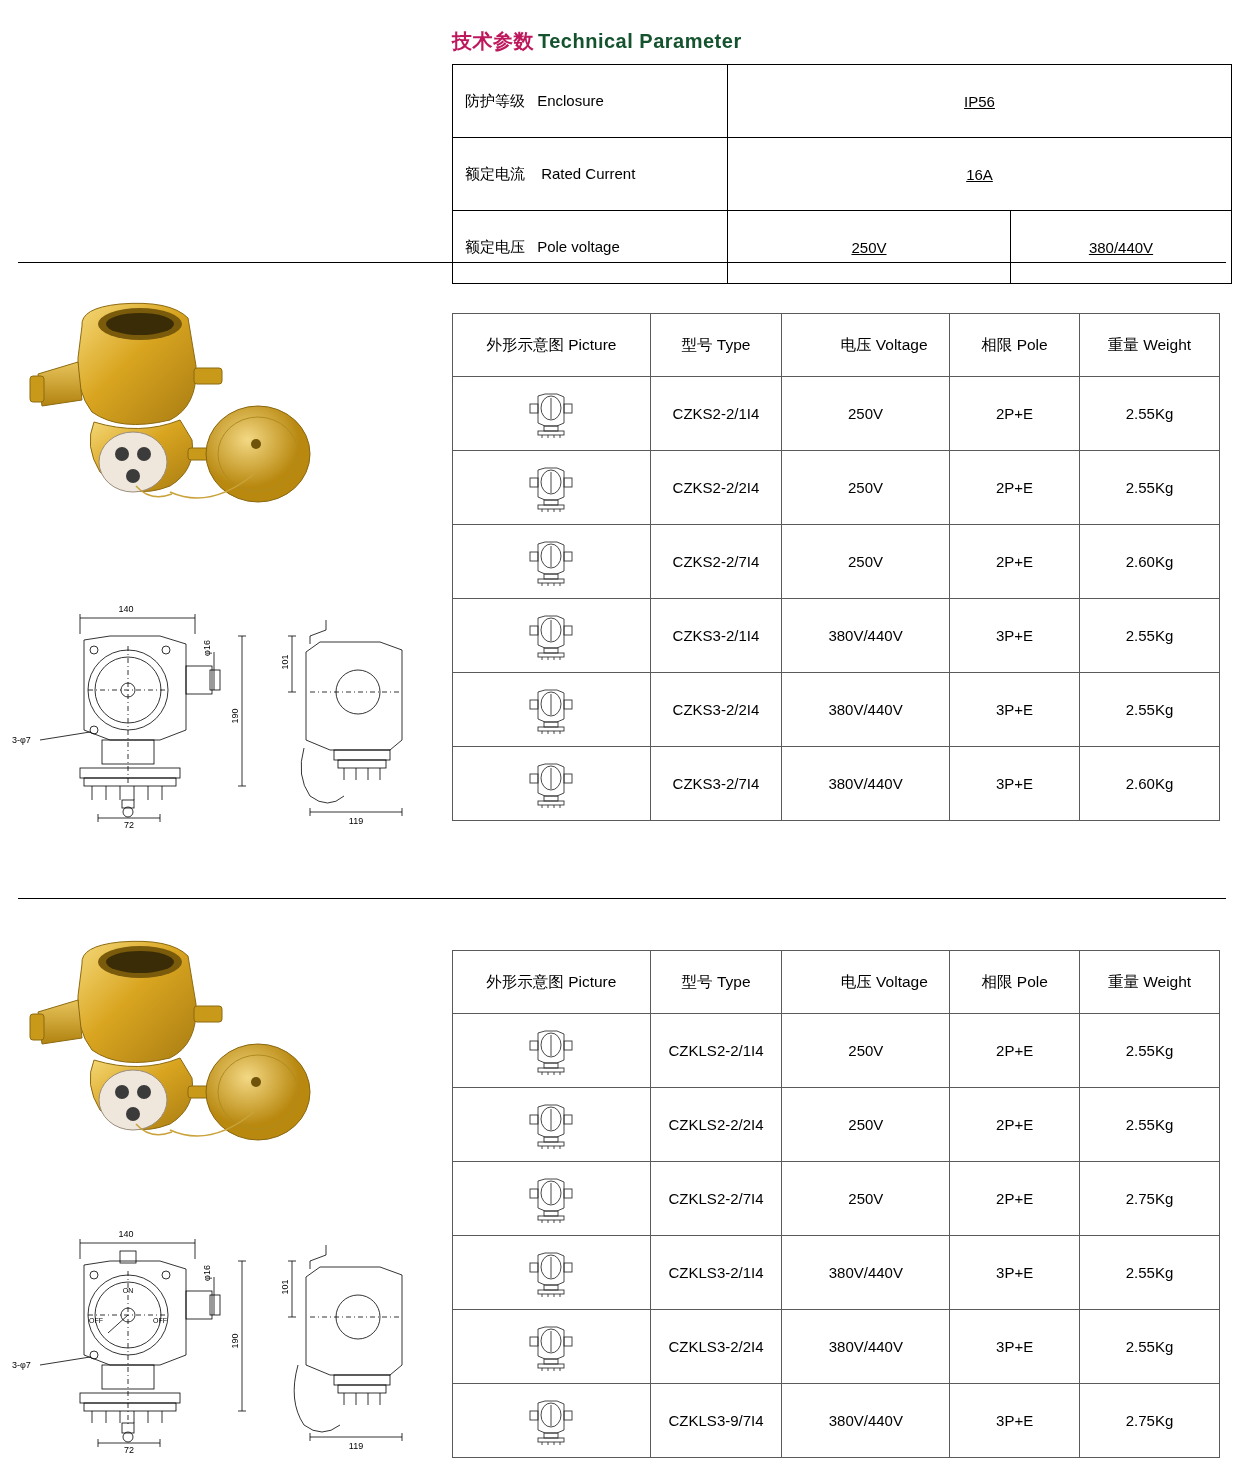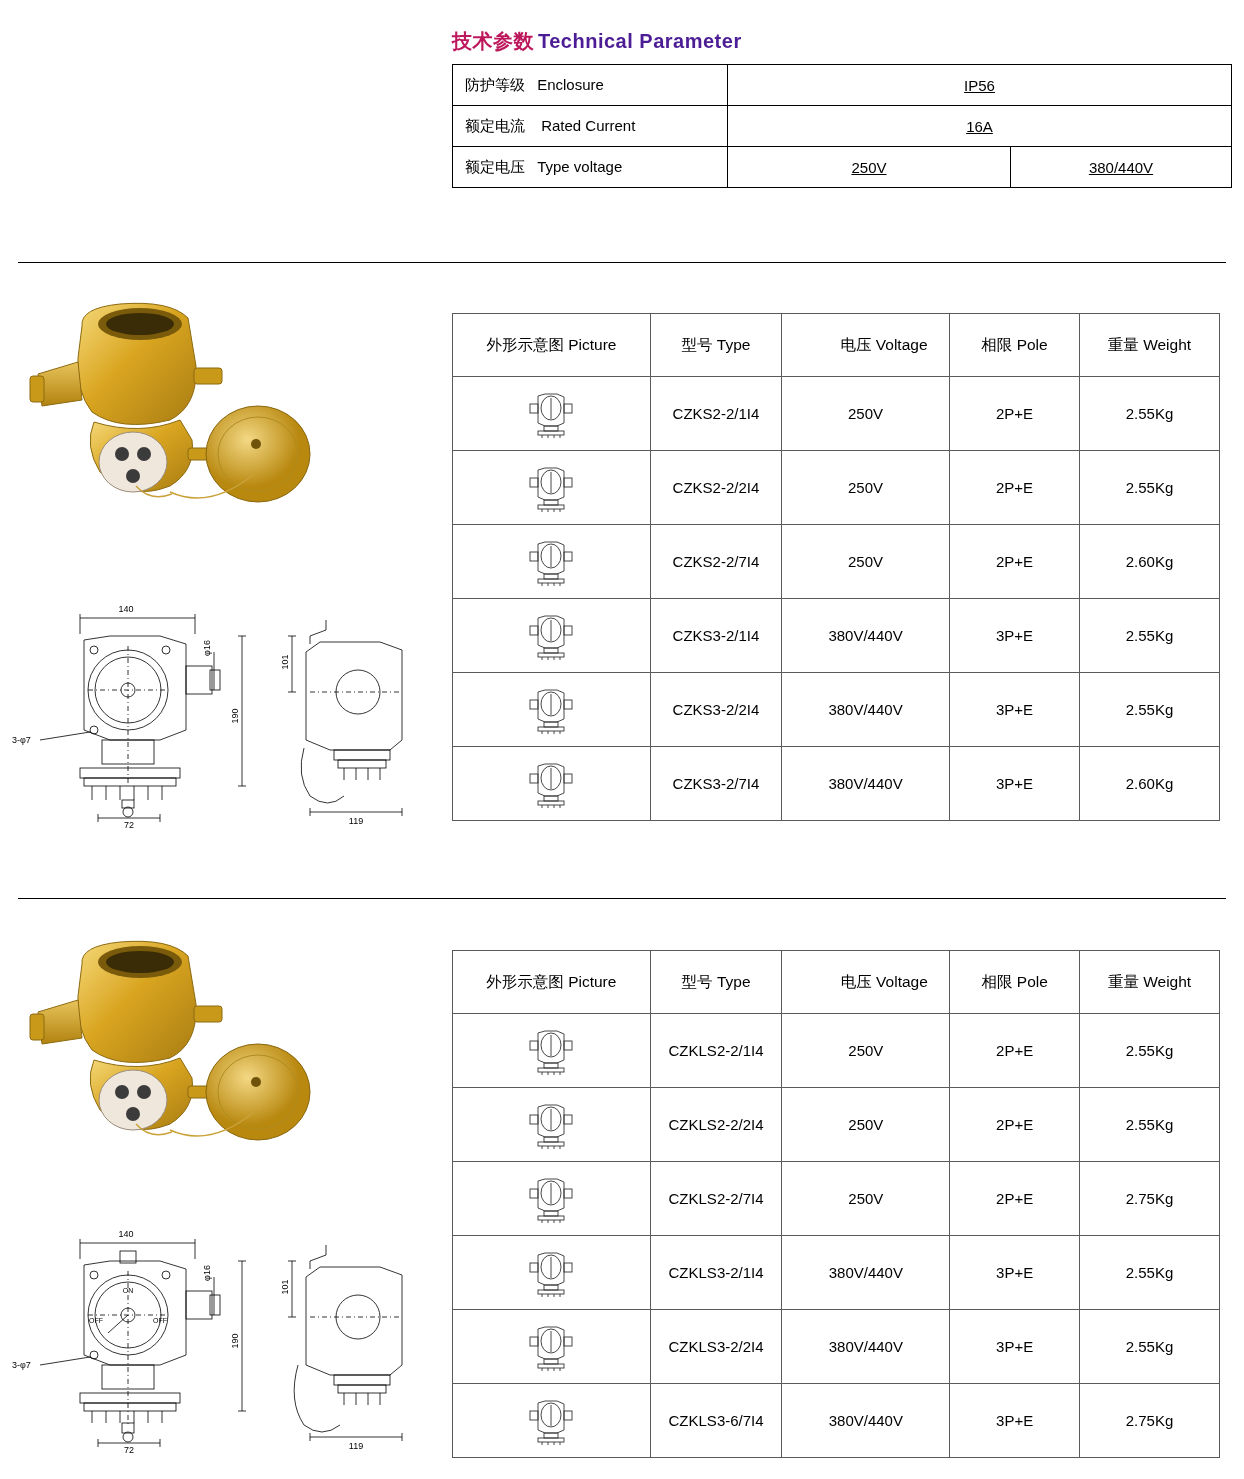--- a/index.html
+++ b/index.html
@@ -21,35 +21,35 @@
     position: absolute;
     left: 452px;
     top: 28px;
     font-size: 20px;
     font-weight: bold;
     color: #f0a500;
     letter-spacing: 0.5px;
     white-space: nowrap;
   }
   .tech-heading .cn { color: #be185d; }
-  .tech-heading .en { color: #4c1d95; margin-left: 4px; text-align: right; }
+  .tech-heading .en { color: #14532d; margin-left: 4px; text-align: right; }
 
   
   .tech-table {
     position: absolute;
     left: 452px;
     top: 64px;
     width: 780px;
     border-collapse: collapse;
     font-size: 15px;
   }
   .tech-table td {
     border: 1px solid #000;
     height: 40px;
-    padding: 0 12px;
+    padding: 16px 12px;
     vertical-align: middle;
   }
   .tech-table td.label {
     width: 250px;
     text-align: left;
     white-space: nowrap;
   }
   .tech-table td.val {
     text-align: center;
     text-decoration: underline;
@@ -135,21 +135,21 @@
     <tr>
       <td class="label">
         <span>额定电流</span>
         <span style="margin-left:12px">Rated Current</span>
       </td>
       <td class="val" colspan="2">16A</td>
     </tr>
     <tr>
       <td class="label">
         <span>额定电压</span>
-        <span style="margin-left:8px">Type voltage</span>
+        <span style="margin-left:8px">Pole voltage</span>
       </td>
       <td class="val" style="width:258px">250V</td>
       <td class="val">380/440V</td>
     </tr>
   </tbody>
 </table>
 
 <div class="hr" id="hr1"></div>
 <div class="hr" id="hr2"></div>
 
@@ -673,19 +673,19 @@
             <rect x="6" y="15" width="8" height="9"></rect>
             <rect x="20" y="37" width="14" height="5"></rect>
             <rect x="14" y="42" width="26" height="4"></rect>
             <line x1="18" y1="46" x2="18" y2="49"></line>
             <line x1="24" y1="46" x2="24" y2="49"></line>
             <line x1="30" y1="46" x2="30" y2="49"></line>
             <line x1="36" y1="46" x2="36" y2="49"></line>
           </g>
         </svg>
       </td>
-      <td>CZKLS3-6/7I4</td>
+      <td>CZKLS3-9/7I4</td>
       <td>380V/440V</td>
       <td>3P+E</td>
       <td>2.75Kg</td>
     </tr>
   </tbody>
 </table>
 
 </body></html>

